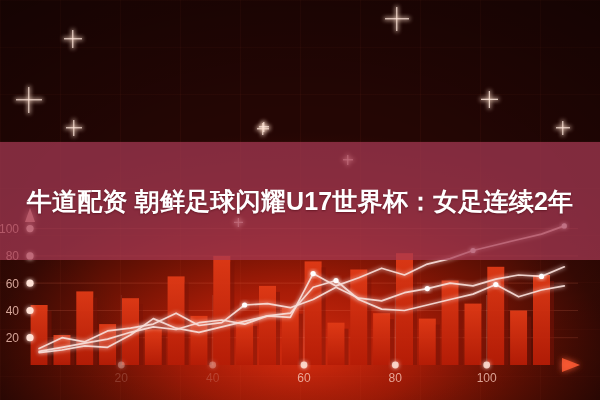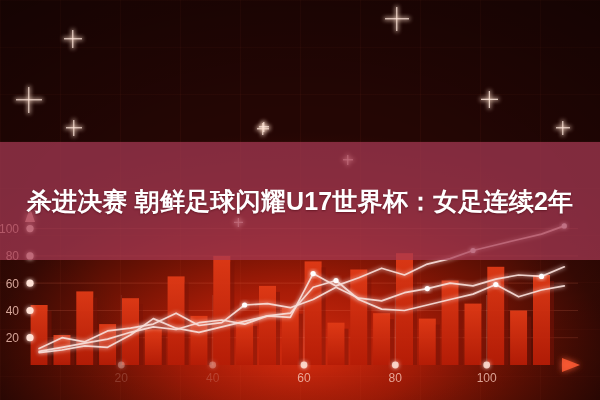--- a/index.html
+++ b/index.html
@@ -242,16 +242,16 @@
           <circle cx="486.7" cy="365" r="3.4" fill="#ffe2d6" fill-opacity="0.85" filter="url(#glow)"></circle>
           <line x1="486.7" x2="486.7" y1="295" y2="365" stroke="#ffd2c2" stroke-opacity="0.22" stroke-width="1"></line>
           <text x="486.7" y="382" text-anchor="middle" fill="#f6c6b8" fill-opacity="0.8" font-size="12" font-family="&quot;Liberation Sans&quot;, sans-serif">100</text>
         </g>
     </svg>
   </div>
 
   <div class="title-band"></div>
 
   <div class="title-block">
-    <div class="title-line">杀进决赛 朝鲜足球闪耀U17世界杯：女足连续2年</div>
+    <div class="title-line">牛道配资 朝鲜足球闪耀U17世界杯：女足连续2年</div>
   </div>
 
 </div>
 
 </body></html>

